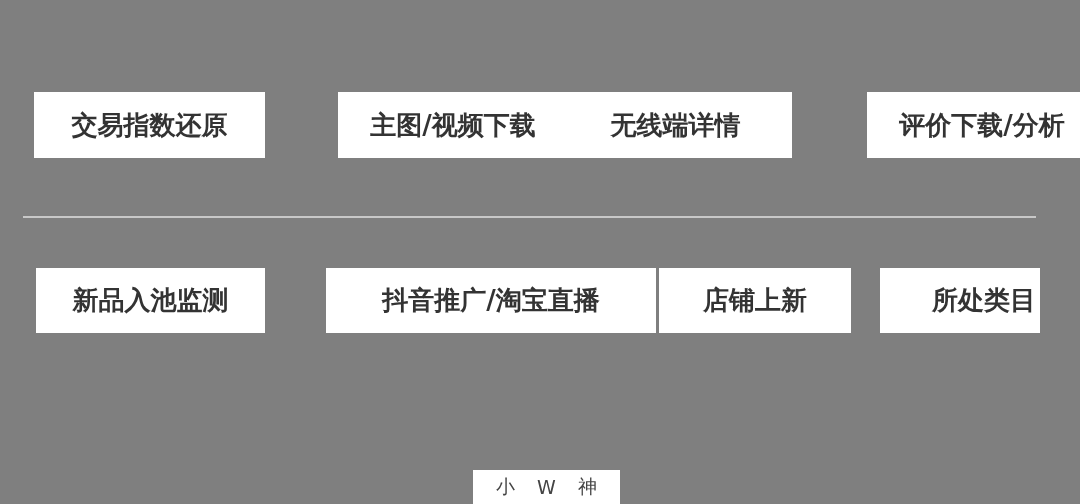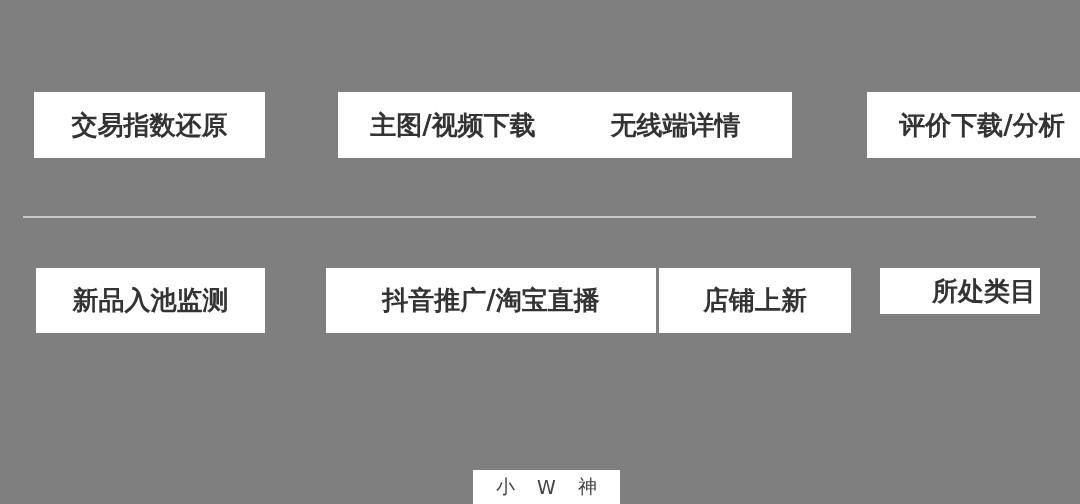--- a/index.html
+++ b/index.html
@@ -32,20 +32,20 @@
   <div class="btn" style="left:34px;top:92px;width:231px;height:66px;">交易指数还原</div>
   <div class="btn" style="left:298px;top:92px;width:230px;height:66px;margin-left:40px;">主图/视频下载</div>
   <div class="btn" style="left:559px;top:92px;width:233px;height:66px;">无线端详情</div>
   <div class="btn" style="left:823px;top:92px;width:230px;height:66px;margin-left:44px;">评价下载/分析</div>
 
   <div class="divider"></div>
 
   <div class="btn" style="left:36px;top:268px;width:229px;height:65px;">新品入池监测</div>
   <div class="btn" style="left:326px;top:268px;width:330px;height:65px;">抖音推广/淘宝直播</div>
   <div class="btn" style="left:659px;top:268px;width:192px;height:65px;">店铺上新</div>
-  <div class="btn" style="left:880px;top:268px;width:160px;height:46px;padding-left:48px;">所处类目</div>
+  <div class="btn" style="left:880px;top:268px;width:160px;height:65px;padding-left:48px;">所处类目</div>
 
   <div class="sig">
     <span>小</span>
     <span>W</span>
     <span>神</span>
   </div>
 </div>
 
 </body></html>

